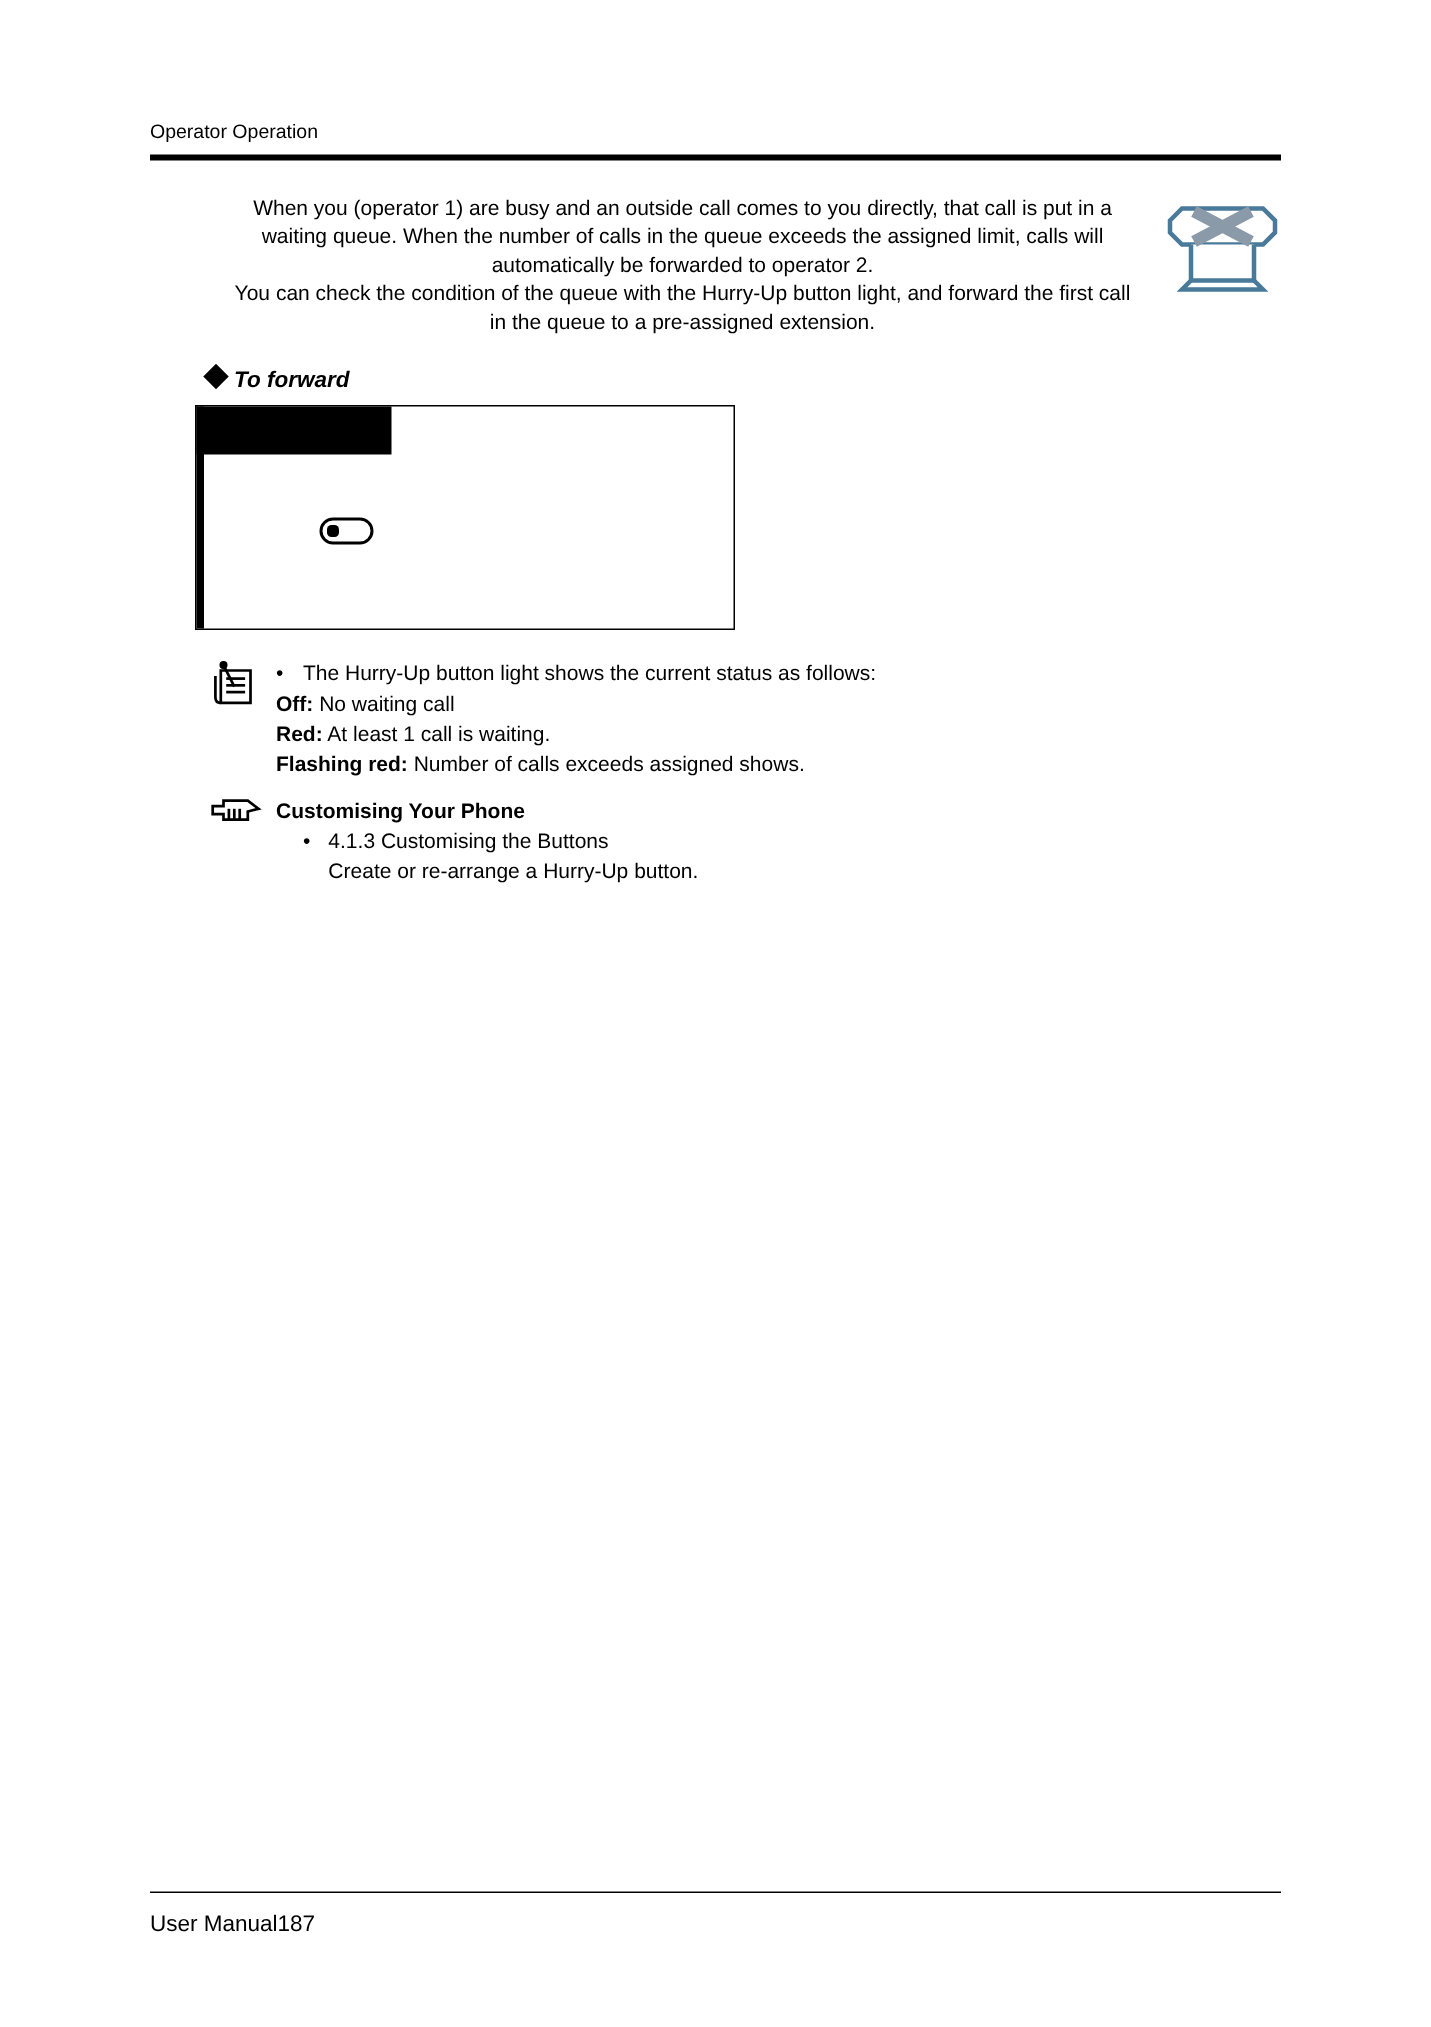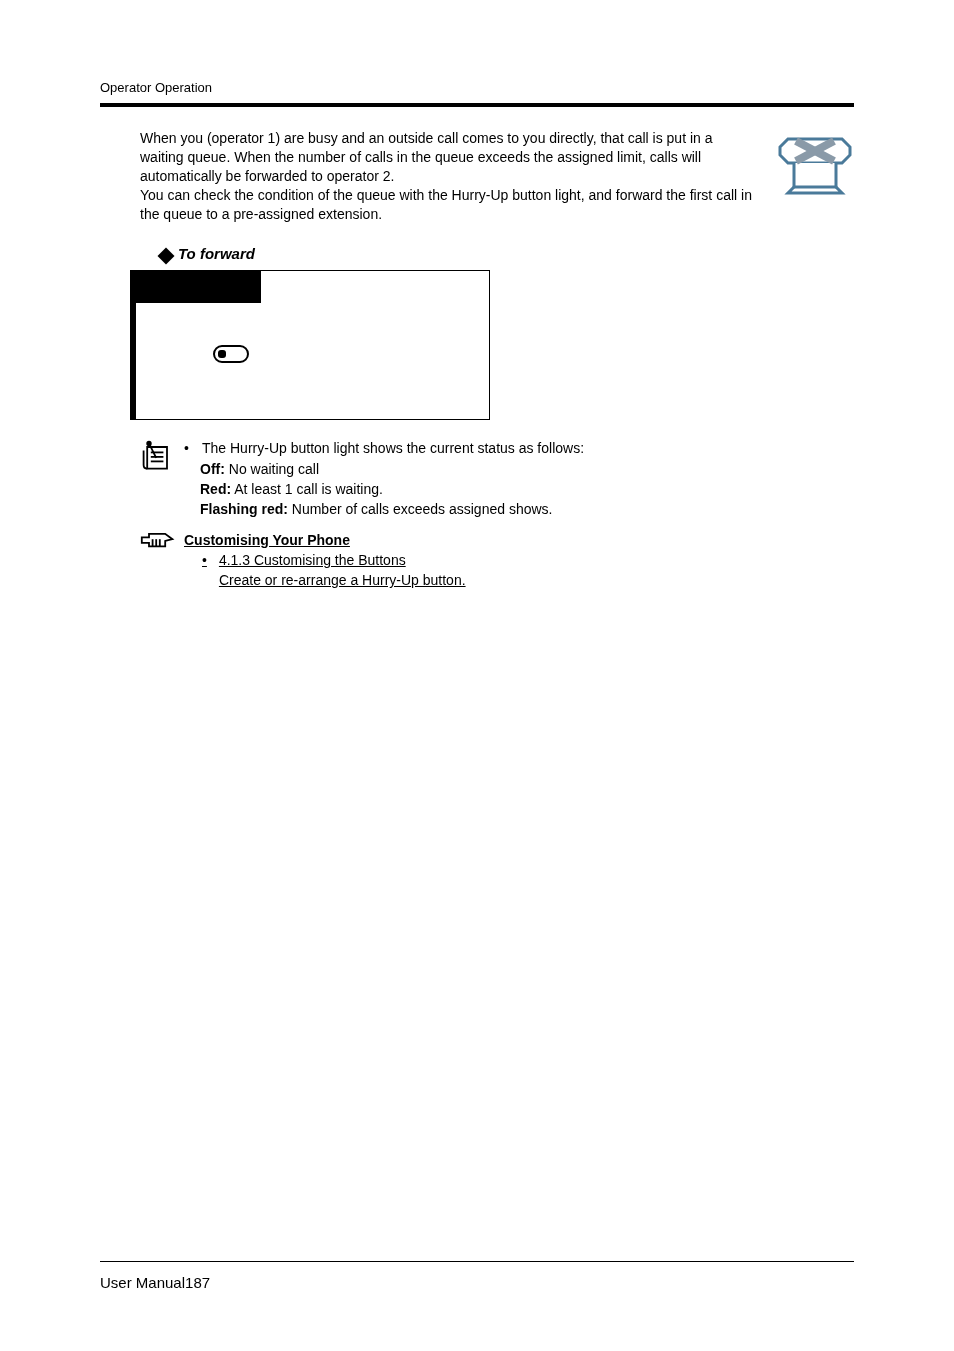--- a/index.html
+++ b/index.html
@@ -45,41 +45,42 @@
     vertical-align: top;
   }
   .h2 .sec-title {
     display: inline-block;
     width: 660px;
     vertical-align: top;
   }
   .intro-row {
     display: flex;
     align-items: flex-start;
-    margin-left: 40px;
+    margin-left: 56px;
     margin-bottom: 22px;
+    text-align: center;
   }
   .intro-text {
     font-size: 14px;
     line-height: 1.35;
     flex: 1;
     padding-right: 20px;
   }
   .phone-icon {
     width: 80px;
     flex-shrink: 0;
   }
   .sub-h {
     font-size: 15px;
     font-weight: bold;
     font-style: italic;
-    margin-left: 60px;
+    margin-left: 38px;
     margin-bottom: 8px;
     display: flex;
-    align-items: flex-end;
+    align-items: flex-start;
     gap: 6px;
   }
   .diamond {
     width: 12px;
     height: 12px;
     background: #000;
     transform: rotate(45deg);
     display: inline-block;
     flex-shrink: 0;
   }
@@ -139,26 +140,25 @@
   }
   .notes-body .bullet-row {
     display: flex;
     gap: 12px;
   }
   .notes-body .bullet-mark {
     width: 6px;
     flex-shrink: 0;
   }
   .notes-body .indented {
-    margin-left: 16px;
+    margin-left: 0;
   }
   .cust {
     display: flex;
     margin-left: 40px;
-    text-decoration: underline;
   }
   .cust-icon {
     width: 44px;
     flex-shrink: 0;
   }
   .cust-body {
     font-size: 14px;
     line-height: 1.45;
   }
   .cust-body .title-b {

